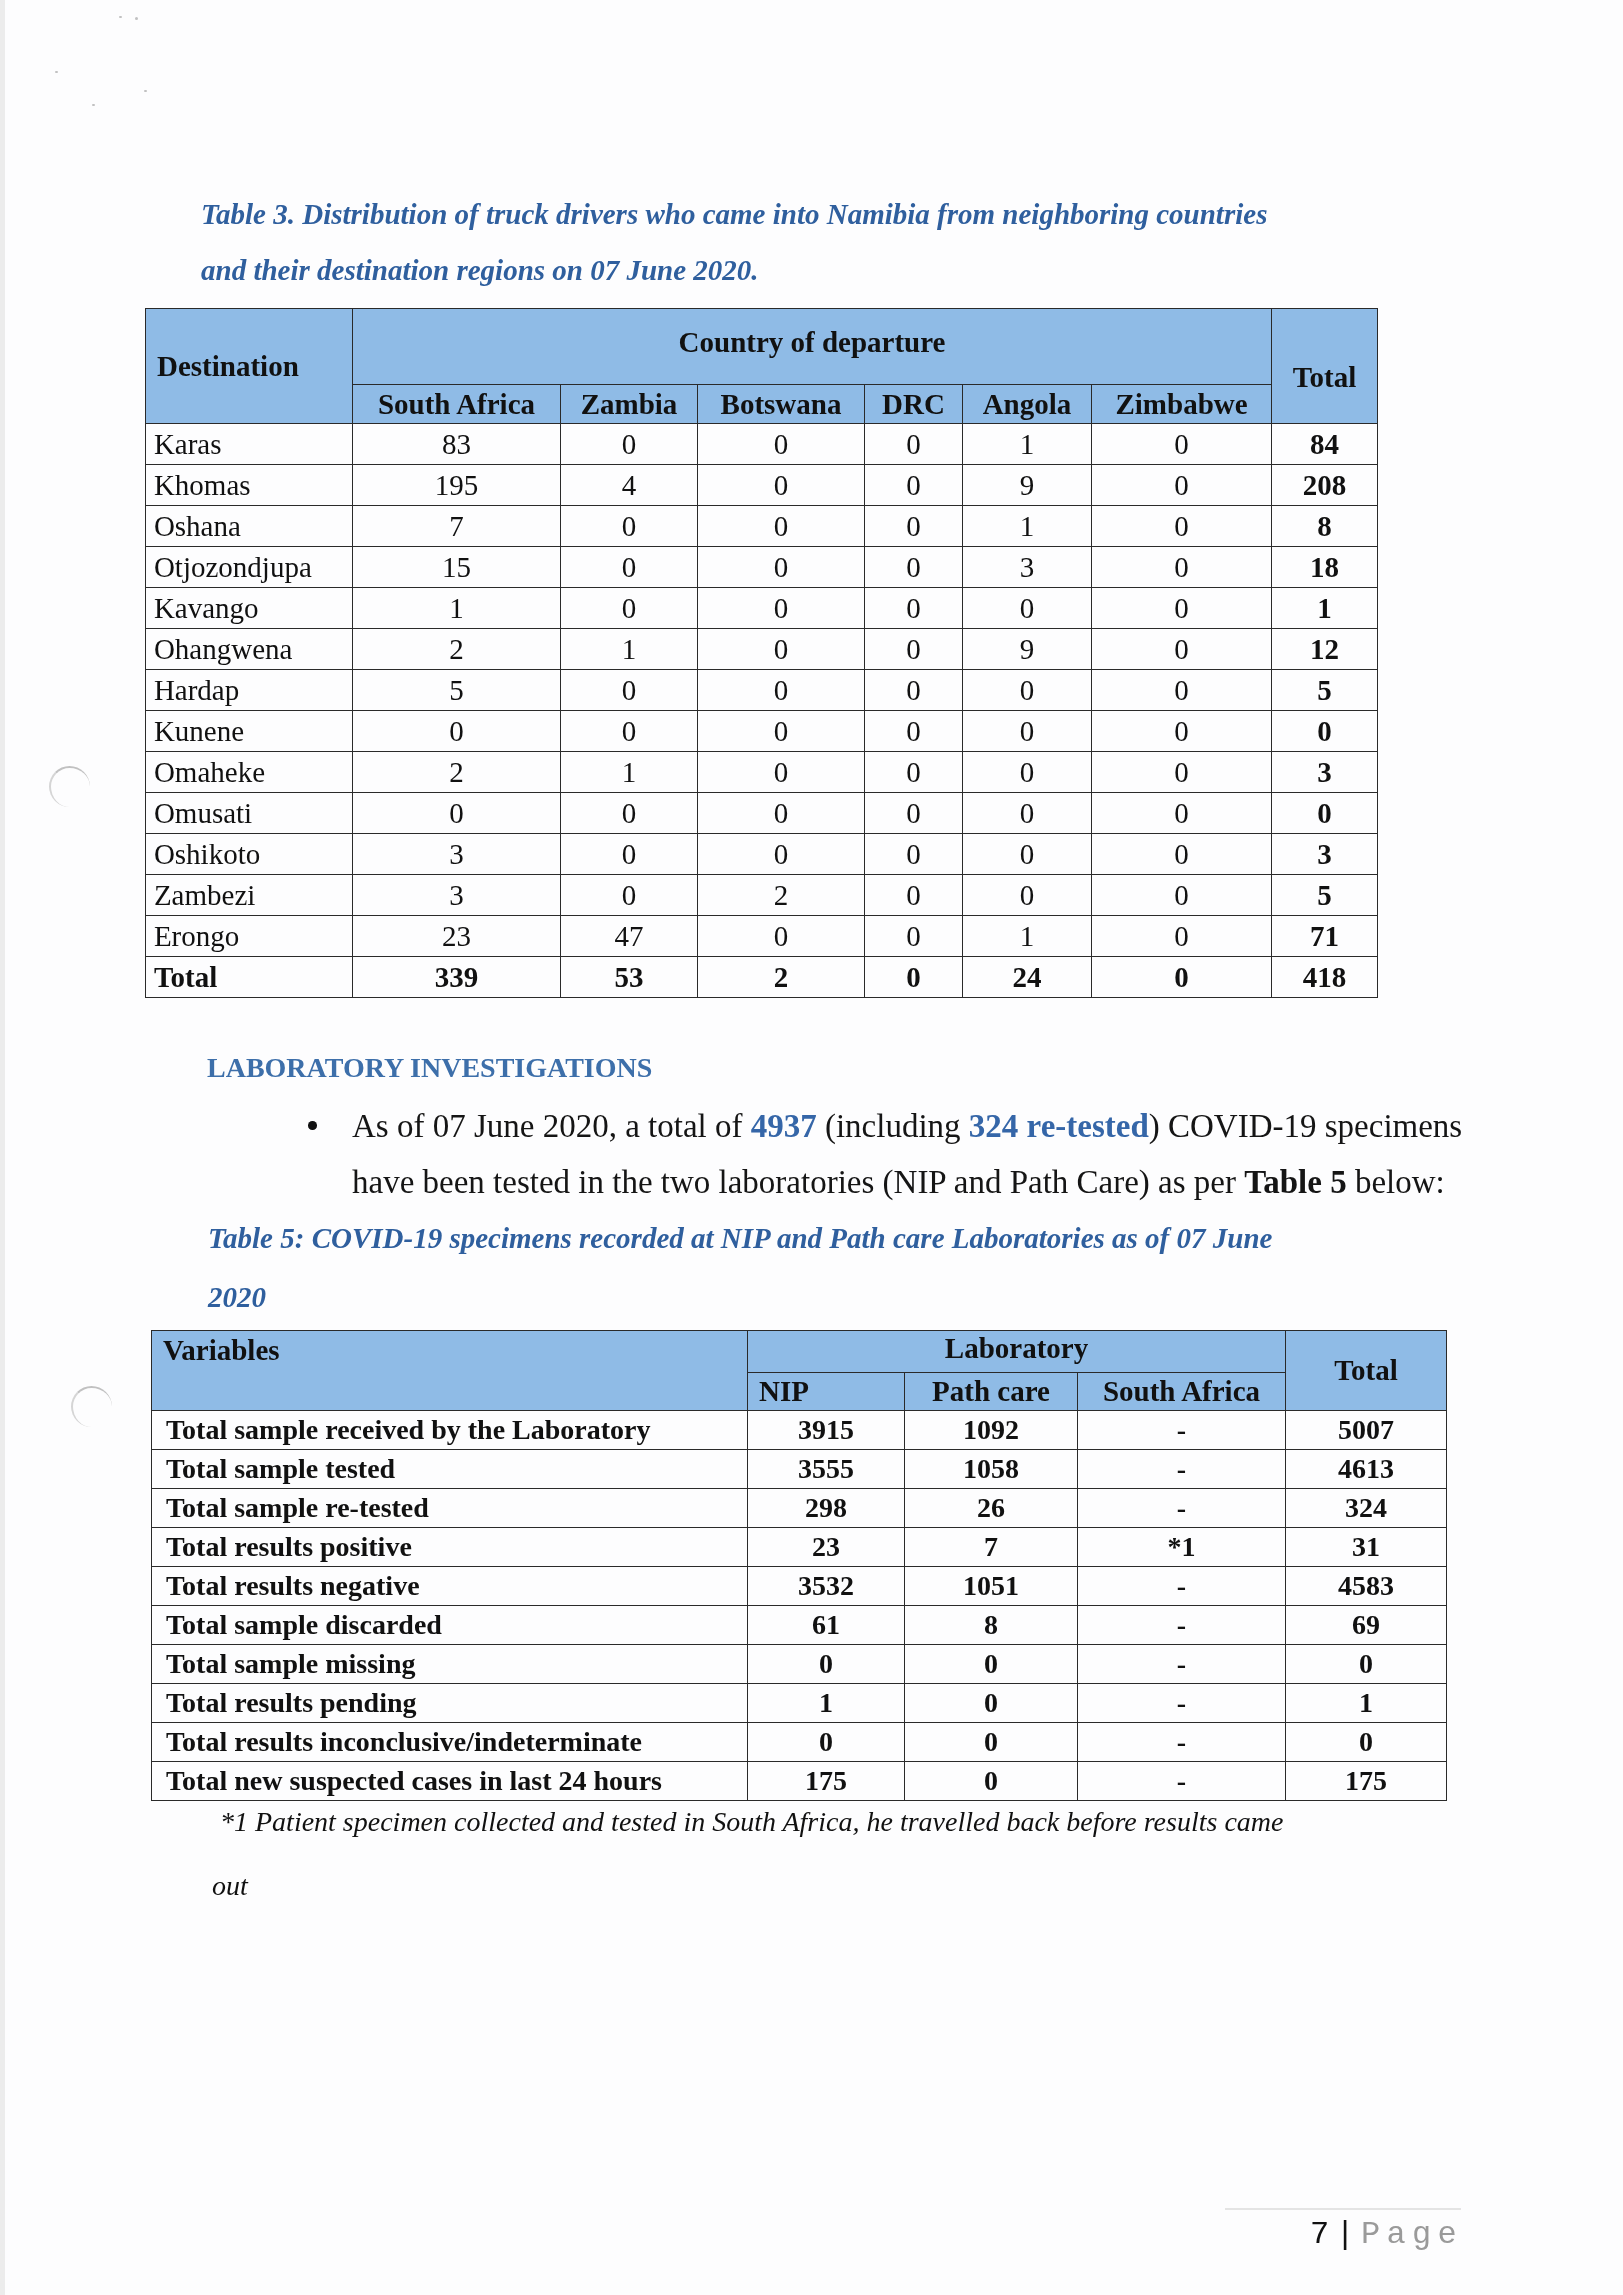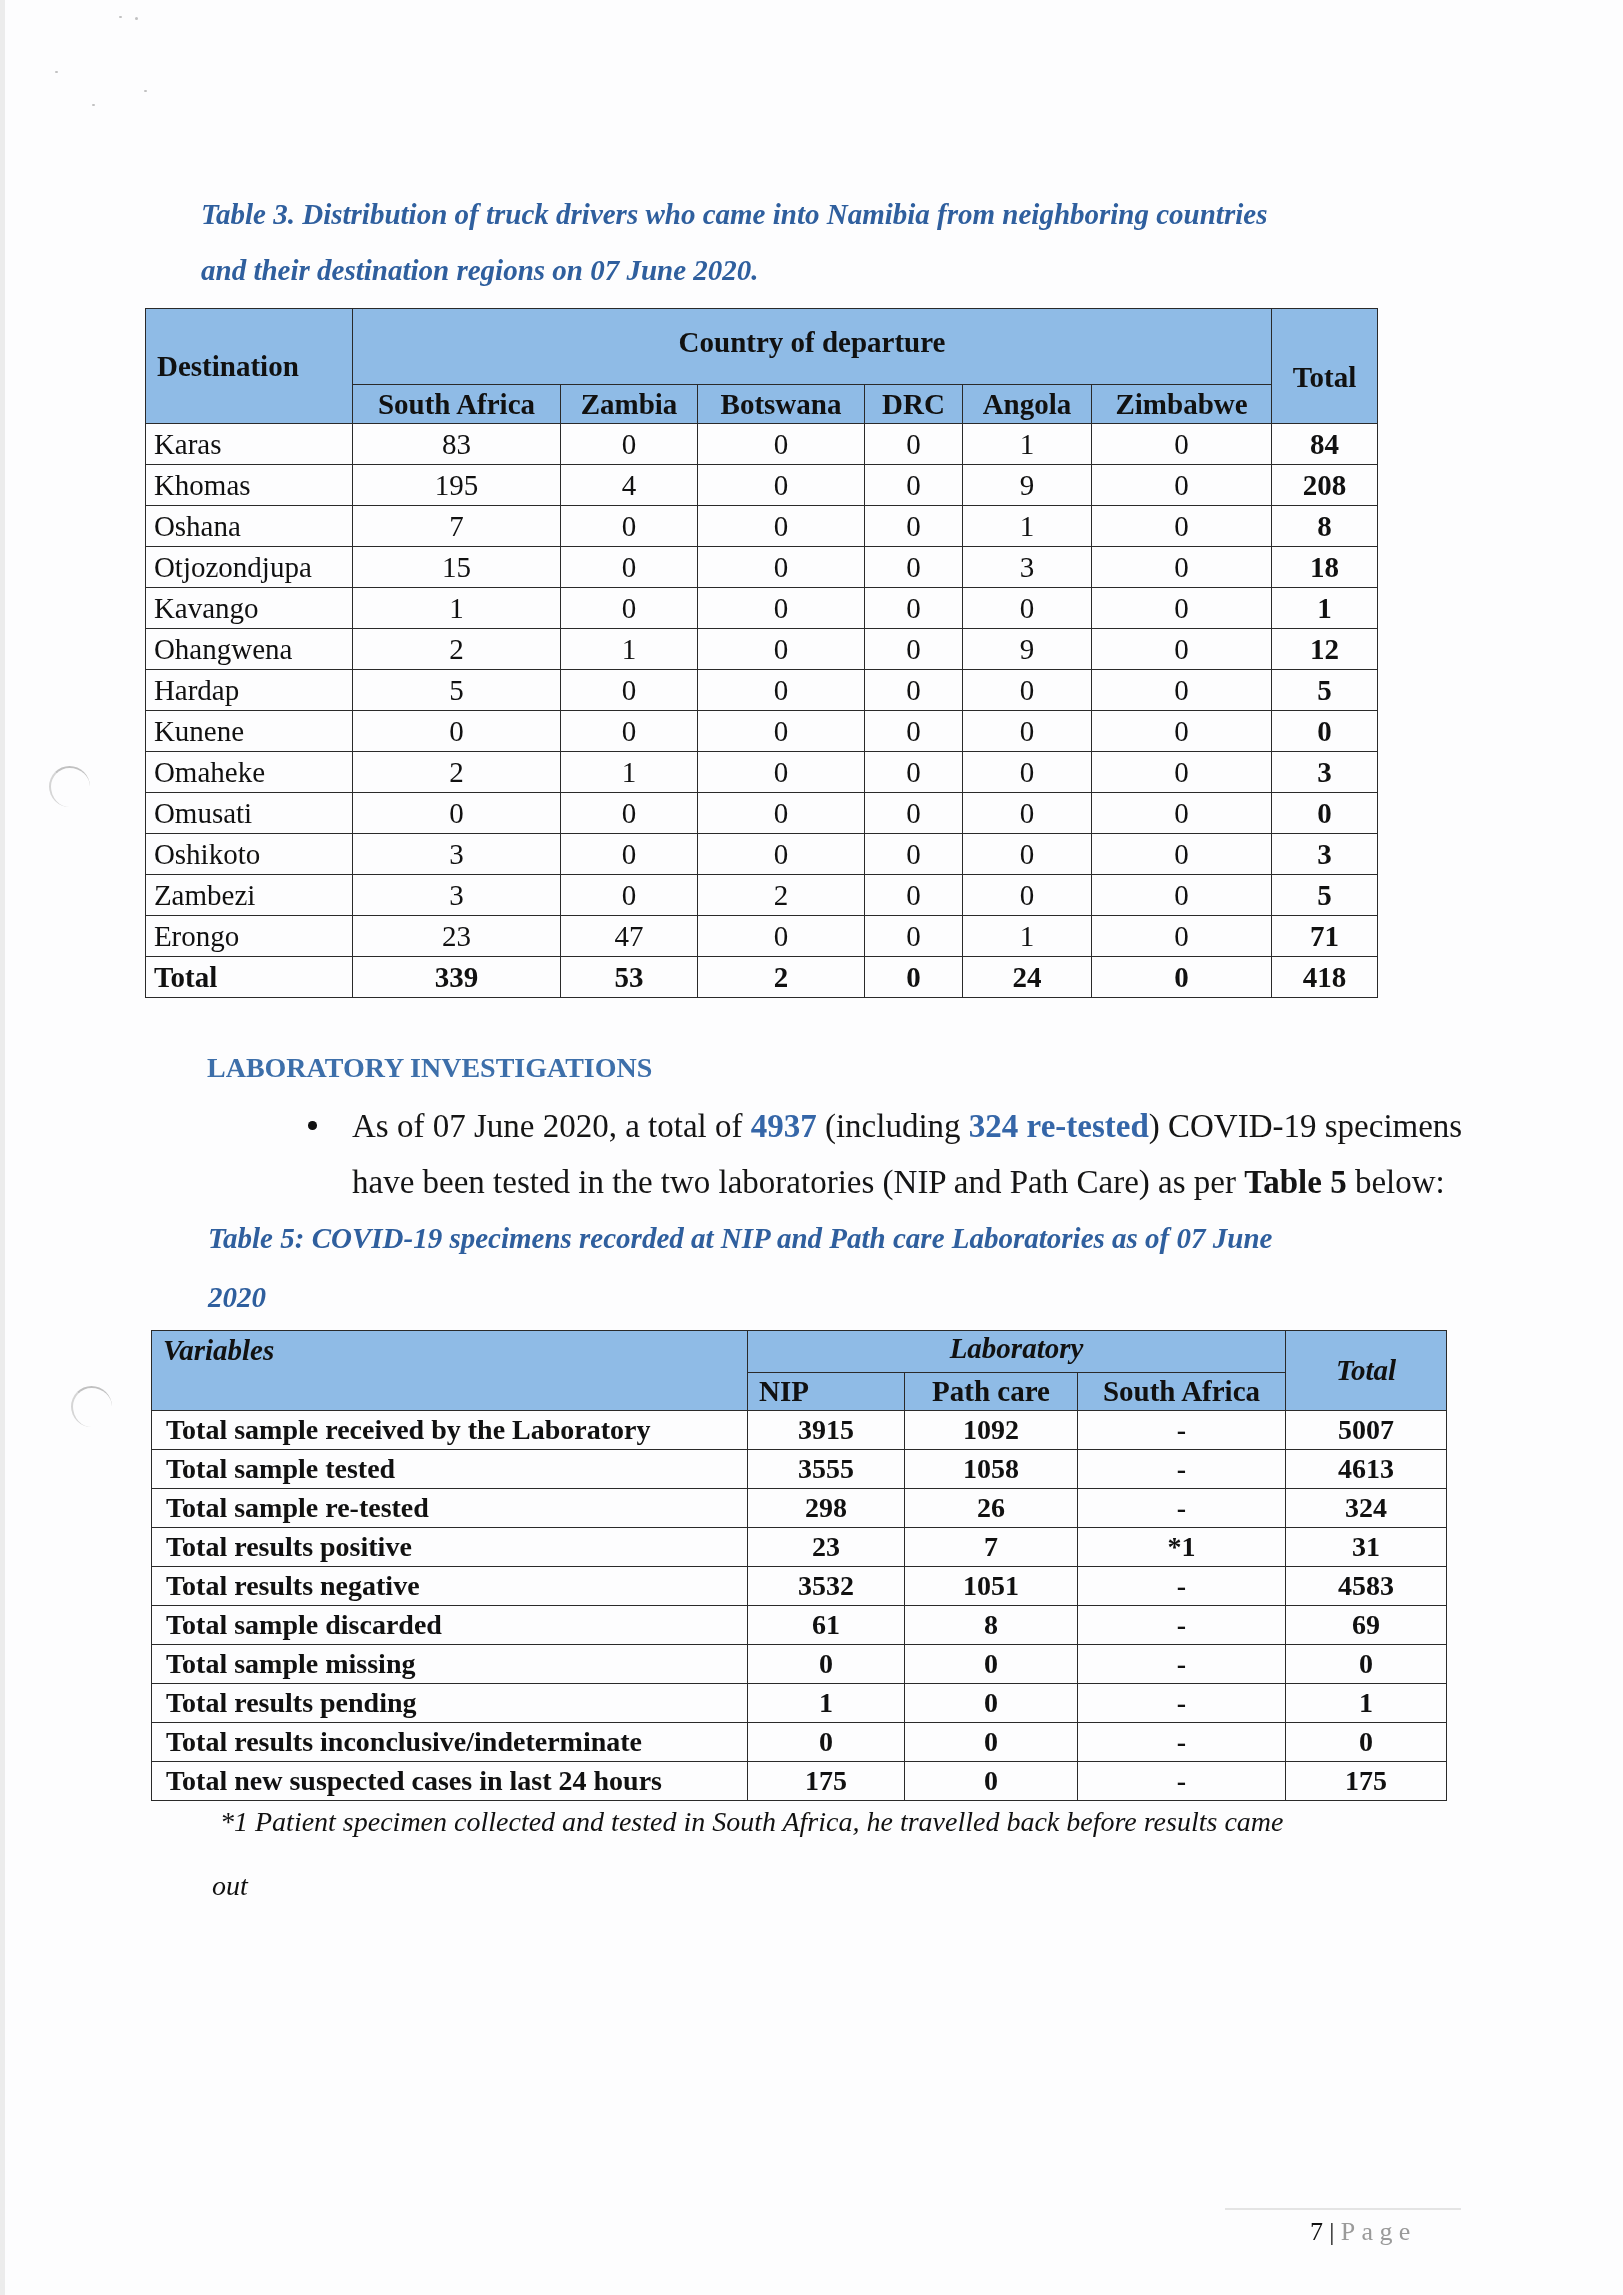--- a/index.html
+++ b/index.html
@@ -28,33 +28,33 @@
 
   #t3 { left: 145px; top: 308px; width: 1232px; }
   #t3 tr.h1 { height: 76px; }
   #t3 tr.h2 { height: 39px; }
   #t3 tr.r { height: 41px; }
   #t3 th.dest { text-align: left; padding-left: 11px; vertical-align: middle; }
   #t3 th.cod { vertical-align: top; padding-top: 19px; }
   #t3 th.tot { vertical-align: middle; padding-top: 23.6px; }
 
   #t5 { left: 151px; top: 1330px; width: 1295px; }
-  #t5 tr.h1 { height: 42px; font-style: italic; }
+  #t5 tr.h1 { height: 42px; }
   #t5 tr.h2 { height: 38px; }
   #t5 tr.r { height: 39px; }
   #t5 th.var { text-align: left; padding-left: 11px; vertical-align: top; padding-top: 4.7px; }
   #t5 th.lab { vertical-align: top; padding-top: 3px; }
   #t5 th.sub { text-align: center; margin-top: 36px; }
   #t5 th.nip { text-align: left; padding-left: 11px; }
   #t5 td { font-size: 28px; font-weight: bold; }
   #t5 td.lbl { padding-left: 14px; }
 
   .footnote { position: absolute; font-style: italic; font-size: 28px; line-height: 1; white-space: nowrap; color: #111; }
   .footer-rule { position: absolute; left: 1225px; top: 2208px; width: 236px; height: 1.6px; background: #e4e4e4; }
-  .pagenum { position: absolute; left: 1310px; top: 2219px; font-family: Liberation Serif, serif; font-size: 26px; line-height: 1; white-space: nowrap; }
+  .pagenum { position: absolute; left: 1310px; top: 2219px; font-family: Liberation Mono, monospace; font-size: 32px; line-height: 1; white-space: nowrap; }
   .pagenum .n { color: #111; }
   .pagenum .sep { color: #111; margin: 0 6.3px; }
   .pagenum .p { color: #9a9a9a; letter-spacing: 6.3px; }
 </style>
 </head>
 <body>
 
 <div class="scan-edge"></div>
 <div class="speck" style="left:119px;top:15.7px"></div>
 <div class="speck" style="left:135px;top:17.3px"></div>

